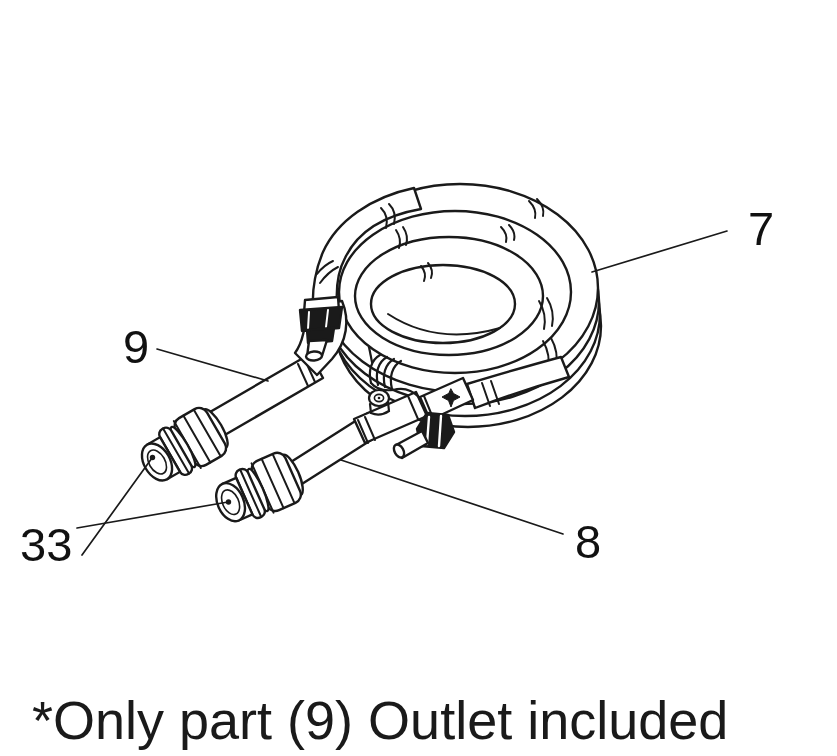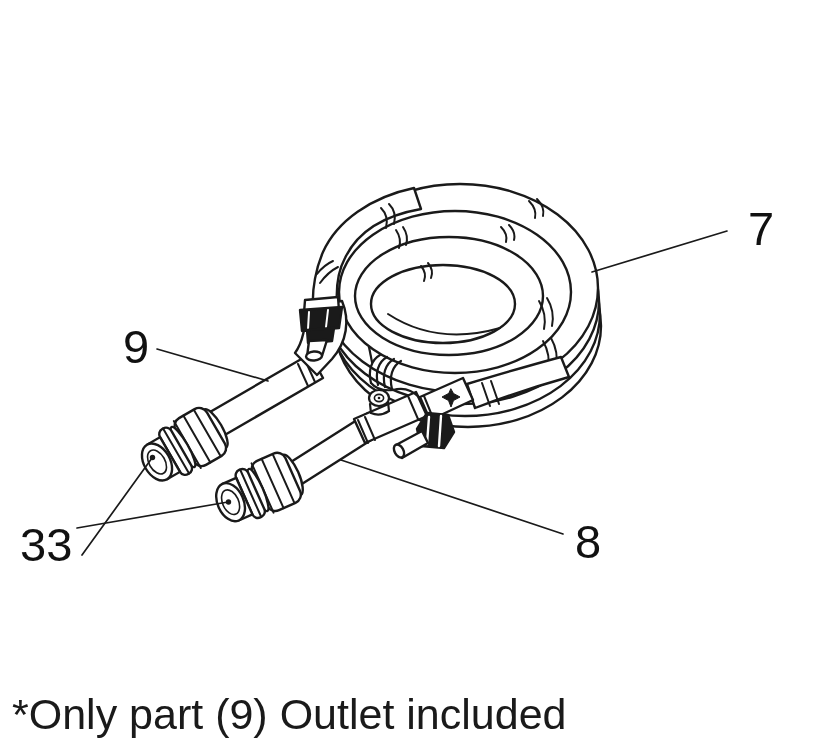--- a/index.html
+++ b/index.html
@@ -11,23 +11,23 @@
     font-family:"Liberation Sans", sans-serif;
   }
   .stage svg{position:absolute;left:0;top:0;}
   .part-label{
     font-family:"Liberation Sans", sans-serif;
     font-size:47px;
     fill:#111111;
   }
   .footnote{
     position:absolute;
-    left:12px;
+    left:32px;
     top:691px;
-    font-size:43px;
+    font-size:54px;
     line-height:1.1;
     color:#1a1a1a;
     white-space:nowrap;
     letter-spacing:0px;
   }
   .tube{fill:#ffffff;}
   .darkpart{fill:#1a1a1a;stroke:#1a1a1a;}
   .whiteslit{stroke:#ffffff;fill:none;}
 </style>
 </head>

